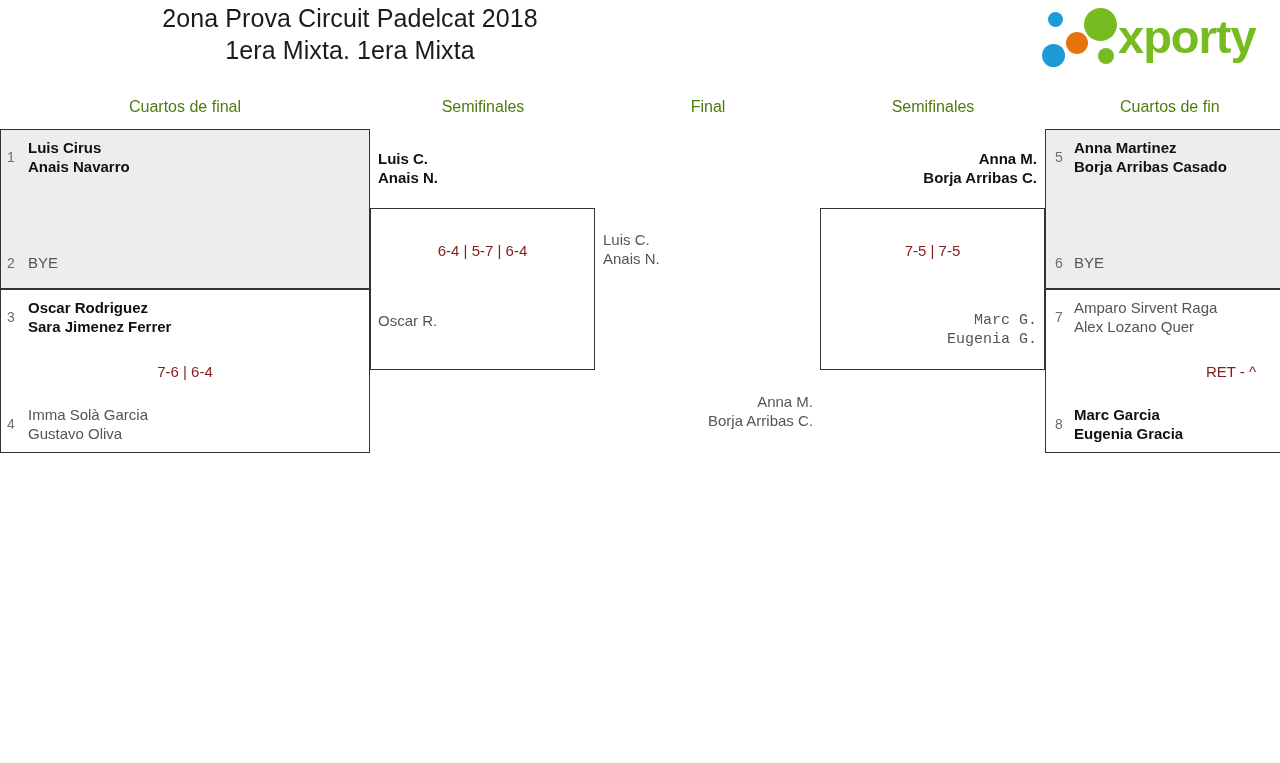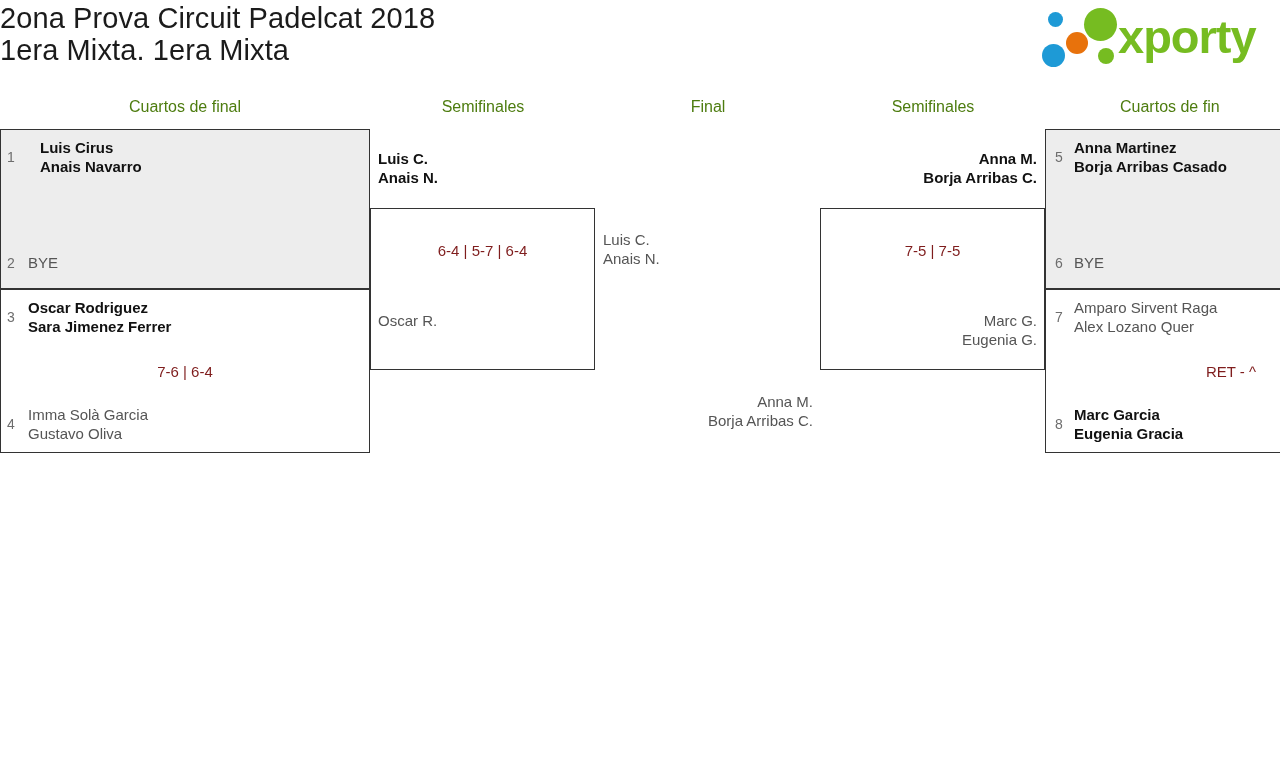--- a/index.html
+++ b/index.html
@@ -14,26 +14,27 @@
   }
   #root { position: relative; width: 1280px; height: 763px; }
 
   
   .title-block {
     position: absolute;
     left: 0px; top: 2px;
     width: 700px;
   }
   .title-line {
-    font-size: 29px;
+    font-size: 25px;
     line-height: 32px;
     font-weight: 400;
     color: #1b1b1b;
     letter-spacing: 0.1px;
     white-space: nowrap;
+    text-align: center;
   }
 
   .logo {
     position: absolute;
     right: 8px; top: 6px;
     width: 232px; height: 62px;
   }
   .logo-word {
     position: absolute;
     left: 78px; top: 2px;
@@ -124,21 +125,21 @@
   <div class="round-head" style="left:383px; width:200px;">Semifinales</div>
   <div class="round-head" style="left:608px; width:200px;">Final</div>
   <div class="round-head" style="left:833px; width:200px;">Semifinales</div>
   <div class="round-head" style="left:1120px;width:220px; text-align:left;">Cuartos de fin</div>
 
   <div class="box shaded" style="left:0px; top:129px; width:370px; height:160px;"></div>
   <div class="box" style="left:0px; top:289px; width:370px; height:164px;"></div>
 
   <div class="team winner" style="left:0px; top:138px; width:360px;">
     <span class="seed" style="left:2px; top:10px;">1</span>
-    <span class="names" style="margin-left:40px;">
+    <span class="names" style="margin-left:28px;">
       <span class="nm">Luis Cirus</span>
       <span class="nm">Anais Navarro</span>
     </span>
   </div>
 
   <div class="team bye" style="left:0px; top:253px; width:360px;">
     <span class="seed" style="left:2px; top:1px;">2</span>
     <span class="names" style="margin-left:28px;">
       <span class="nm">BYE</span>
     </span>
@@ -197,21 +198,21 @@
 
   <div class="team winner right-align" style="left:822px; top:149px; width:215px;">
     <span class="names">
       <span class="nm">Anna M.</span>
       <span class="nm">Borja Arribas C.</span>
     </span>
   </div>
 
   <div class="score" style="left:820px; top:241px; width:225px;">7-5 | 7-5</div>
 
-  <div class="team loser right-align" style="left:822px; top:311px; width:215px;">
+  <div class="team loser right-align" style="left:822px; top:311px; width:215px;font-family:Liberation Mono, monospace;">
     <span class="names">
       <span class="nm">Marc G.</span>
       <span class="nm">Eugenia G.</span>
     </span>
   </div>
 
   <div class="box shaded" style="left:1045px; top:129px; width:245px; height:160px;"></div>
   <div class="box" style="left:1045px; top:289px; width:245px; height:164px;"></div>
 
   <div class="team winner" style="left:1048px; top:138px; width:235px;">

